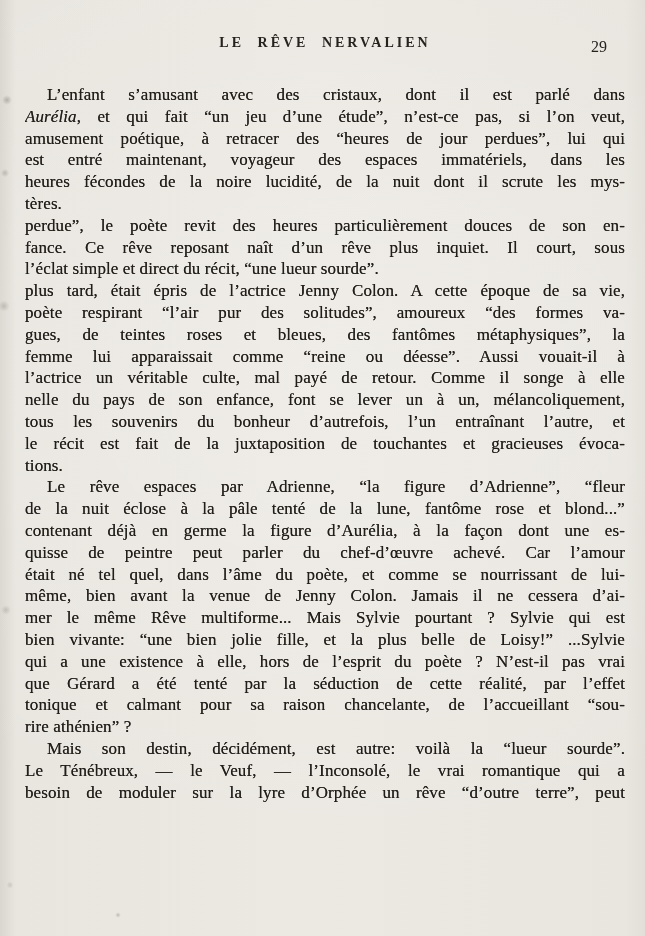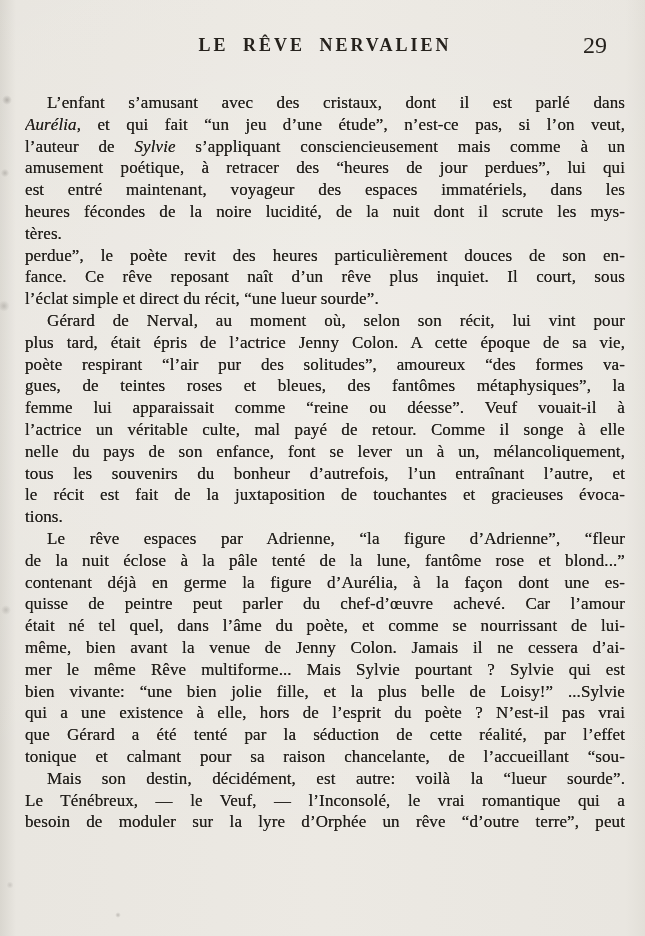--- a/index.html
+++ b/index.html
@@ -40,37 +40,37 @@
     top: 32px;
     width: 600px;
     height: 26px;
   }
   .running-title {
     position: absolute;
     left: 0;
     right: 0;
     top: 3px;
     text-align: center;
-    font-size: 18px;
+    font-size: 14px;
     font-weight: bold;
     letter-spacing: 3px;
     word-spacing: 7px;
     color: #26221d;
   }
   .page-number {
     position: absolute;
     right: 18px;
-    top: 0;
-    font-size: 24px;
+    top: 6px;
+    font-size: 16px;
     color: #26221d;
   }
   .body-text {
     position: absolute;
     left: 25px;
-    top: 92px;
+    top: 84px;
     width: 600px;
     font-size: 17px;
     line-height: 21.8px;
     letter-spacing: 0.1px;
     text-shadow: 0 0 0.4px rgba(33,30,26,0.8);
   }
   .para { margin: 0; padding: 0; }
   .line {
     height: 21.8px;
     overflow: hidden;
@@ -90,55 +90,54 @@
 
   <div class="header">
     <div class="running-title">LE RÊVE NERVALIEN</div>
     <div class="page-number">29</div>
   </div>
 
   <div class="body-text">
       <div class="para">
         <div class="line indent">L’enfant s’amusant avec des cristaux, dont il est parlé dans</div>
         <div class="line"><i>Aurélia</i>, et qui fait “un jeu d’une étude”, n’est-ce pas, si l’on veut,</div>
-        <div class="line">l’auteur de <i>Sylvie</i> s’appliquant consciencieusement mais comme à un</div>
         <div class="line">amusement poétique, à retracer des “heures de jour perdues”, lui qui</div>
         <div class="line">est entré maintenant, voyageur des espaces immatériels, dans les</div>
         <div class="line">heures fécondes de la noire lucidité, de la nuit dont il scrute les mys-</div>
         <div class="line last">tères.</div>
       </div>
       <div class="para">
         <div class="line">perdue”, le poète revit des heures particulièrement douces de son en-</div>
         <div class="line">fance. Ce rêve reposant naît d’un rêve plus inquiet. Il court, sous</div>
         <div class="line last">l’éclat simple et direct du récit, “une lueur sourde”.</div>
       </div>
       <div class="para">
-        <div class="line indent">Gérard de Nerval, au moment où, selon son récit, lui vint pour</div>
         <div class="line">plus tard, était épris de l’actrice Jenny Colon. A cette époque de sa vie,</div>
         <div class="line">poète respirant “l’air pur des solitudes”, amoureux “des formes va-</div>
         <div class="line">gues, de teintes roses et bleues, des fantômes métaphysiques”, la</div>
-        <div class="line">femme lui apparaissait comme “reine ou déesse”. Veuf vouait-il à</div>
+        <div class="line">femme lui apparaissait comme “reine ou déesse”. Aussi vouait-il à</div>
         <div class="line">l’actrice un véritable culte, mal payé de retour. Comme il songe à elle</div>
         <div class="line">nelle du pays de son enfance, font se lever un à un, mélancoliquement,</div>
         <div class="line">tous les souvenirs du bonheur d’autrefois, l’un entraînant l’autre, et</div>
         <div class="line">le récit est fait de la juxtaposition de touchantes et gracieuses évoca-</div>
         <div class="line last">tions.</div>
       </div>
       <div class="para">
         <div class="line indent">Le rêve espaces par Adrienne, “la figure d’Adrienne”, “fleur</div>
         <div class="line">de la nuit éclose à la pâle tenté de la lune, fantôme rose et blond...”</div>
         <div class="line">contenant déjà en germe la figure d’Aurélia, à la façon dont une es-</div>
         <div class="line">quisse de peintre peut parler du chef-d’œuvre achevé. Car l’amour</div>
         <div class="line">était né tel quel, dans l’âme du poète, et comme se nourrissant de lui-</div>
         <div class="line">même, bien avant la venue de Jenny Colon. Jamais il ne cessera d’ai-</div>
         <div class="line">mer le même Rêve multiforme... Mais Sylvie pourtant ? Sylvie qui est</div>
         <div class="line">bien vivante: “une bien jolie fille, et la plus belle de Loisy!” ...Sylvie</div>
         <div class="line">qui a une existence à elle, hors de l’esprit du poète ? N’est-il pas vrai</div>
         <div class="line">que Gérard a été tenté par la séduction de cette réalité, par l’effet</div>
         <div class="line">tonique et calmant pour sa raison chancelante, de l’accueillant “sou-</div>
+        <div class="line last">rire  athénien” ?</div>
       </div>
       <div class="para">
         <div class="line indent">Mais son destin, décidément, est autre: voilà la “lueur sourde”.</div>
         <div class="line">Le Ténébreux, — le Veuf, — l’Inconsolé, le vrai romantique qui a</div>
         <div class="line">besoin de moduler sur la lyre d’Orphée un rêve “d’outre terre”, peut</div>
       </div>
     </div>
 </div>
 
 </body></html>

